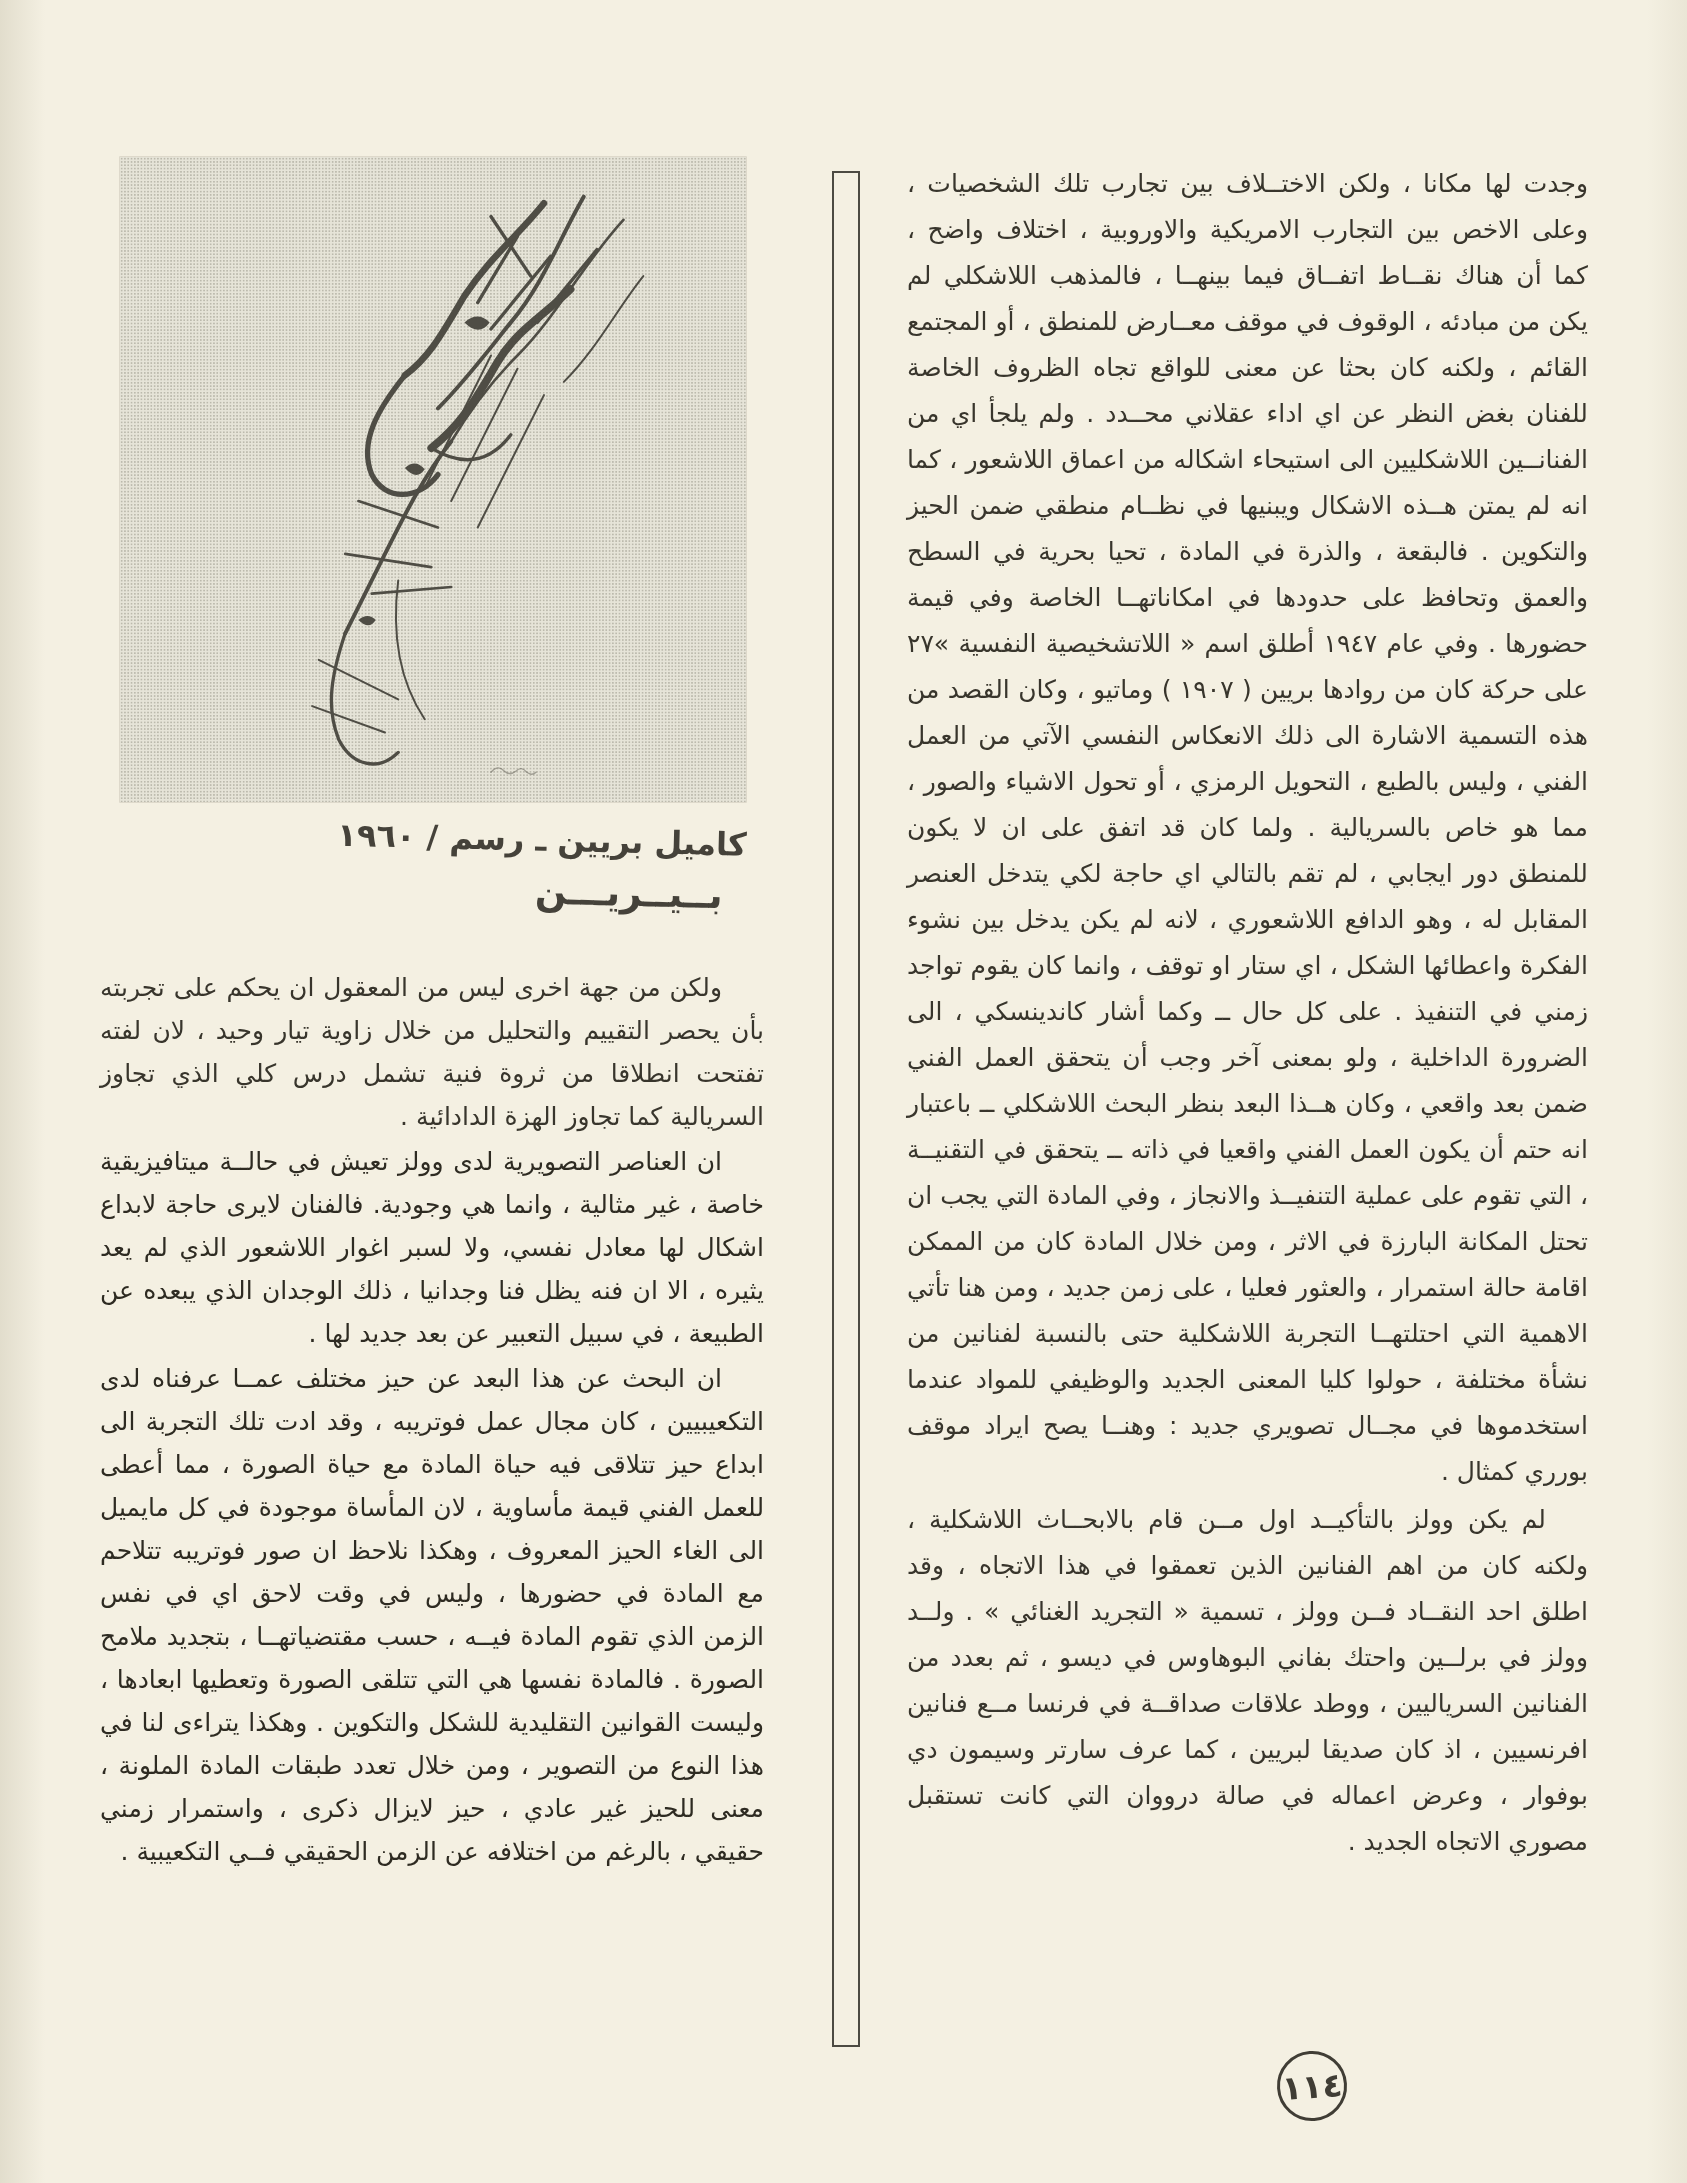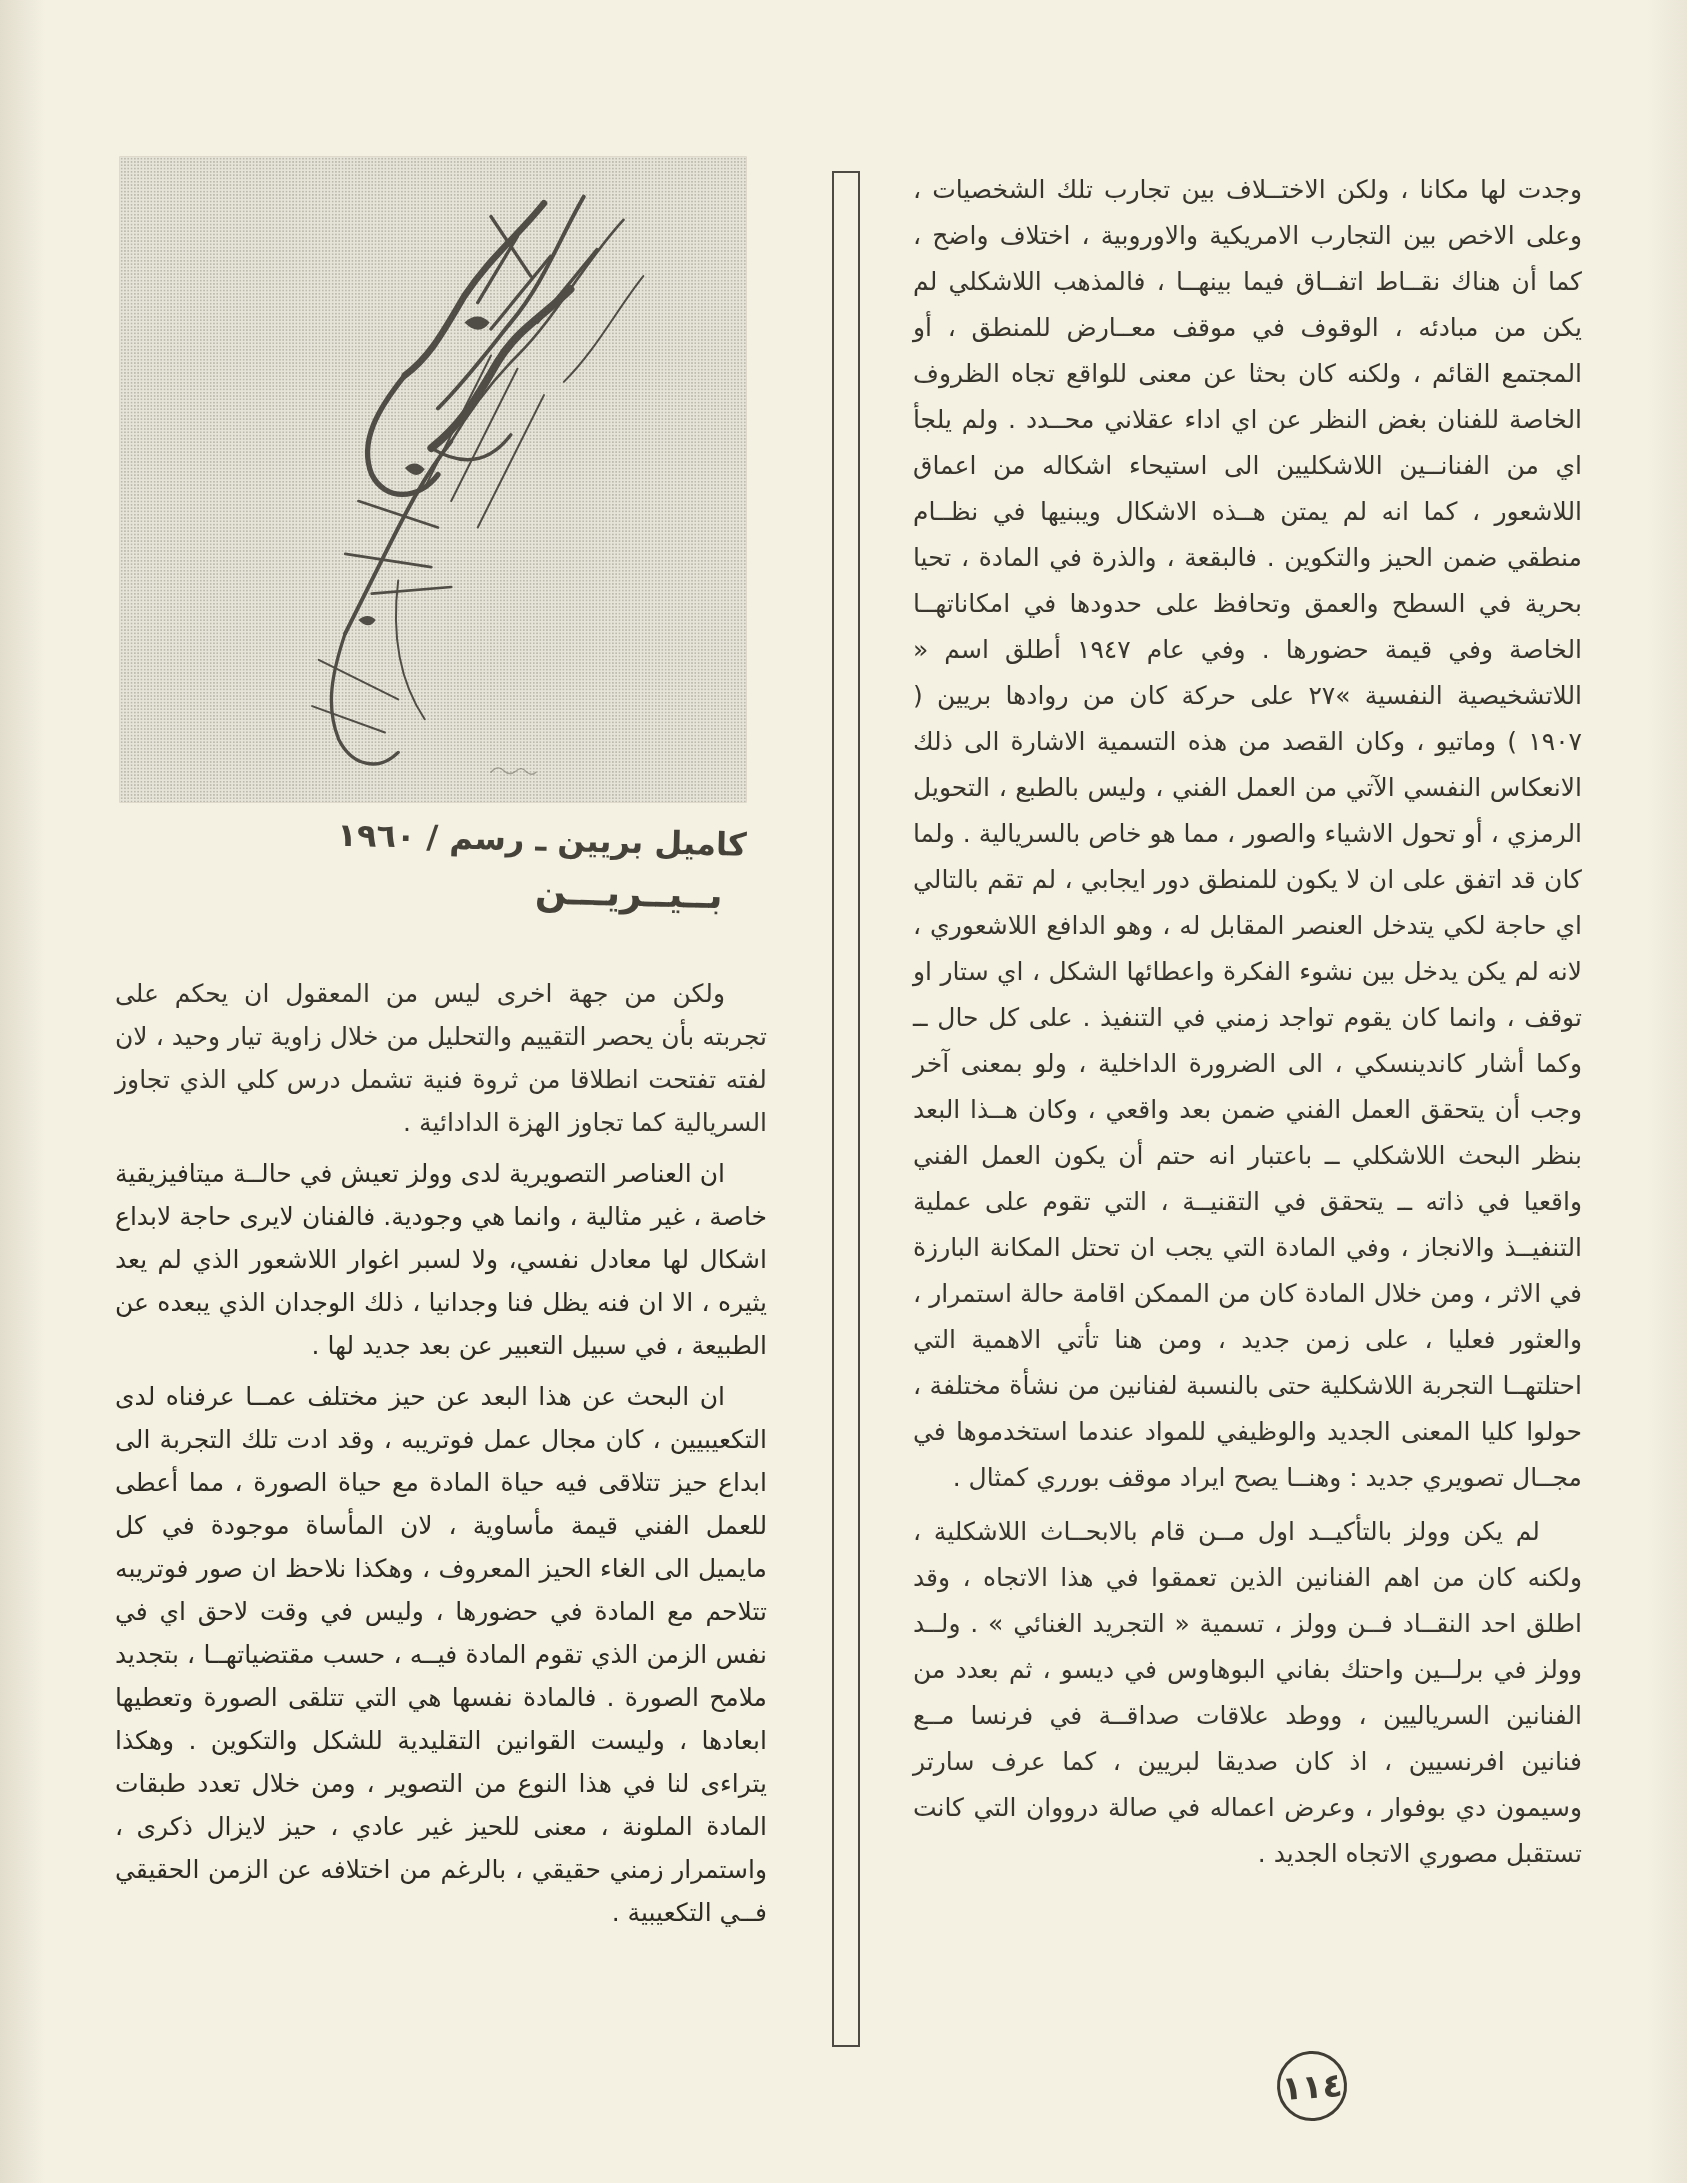--- a/index.html
+++ b/index.html
@@ -31,23 +31,23 @@
     color:#45423a;
   }
   .caption .l1{font-size:32px;font-weight:700;line-height:49px;letter-spacing:0.7px;}
   .caption .l2{font-size:37px;font-weight:700;line-height:53px;padding-left:0;padding-right:22.5px;letter-spacing:1.3px;}
   
   .col{
     direction:rtl;
     text-align:justify;
     text-justify:inter-word;
   }
-  .col p{margin:8px;padding:0;}
+  .col p{margin:2px;padding:0;}
   .col-left{
-    position:absolute;left:108px;top:964px;width:668px;height:1186px;
+    position:absolute;left:99px;top:964px;width:668px;height:1186px;
     font-size:25px;line-height:43px;overflow:hidden;
   }
   .col-right{
     position:absolute;left:906px;top:159px;width:685px;height:1885px;
     font-size:25px;line-height:46px;overflow:hidden;
   }
   .indent{text-indent:42px;}
   .bold{font-weight:400;color:#2e2b22;}
   
   .divider{

